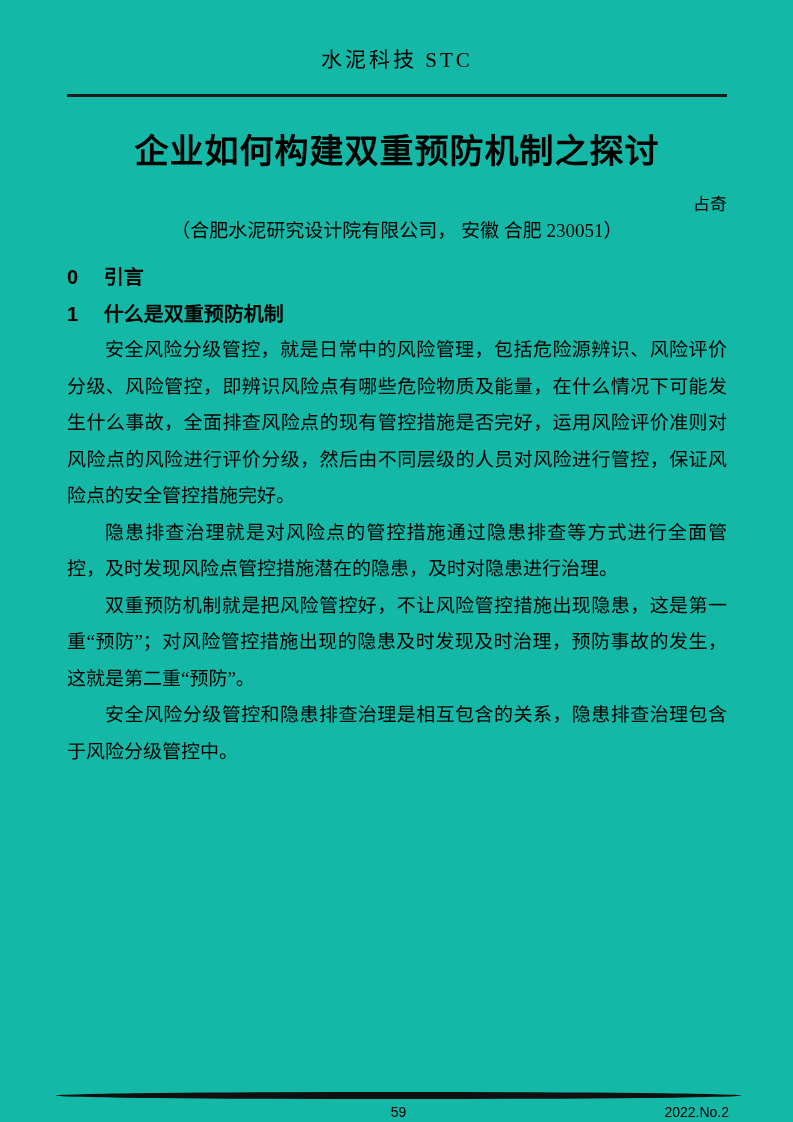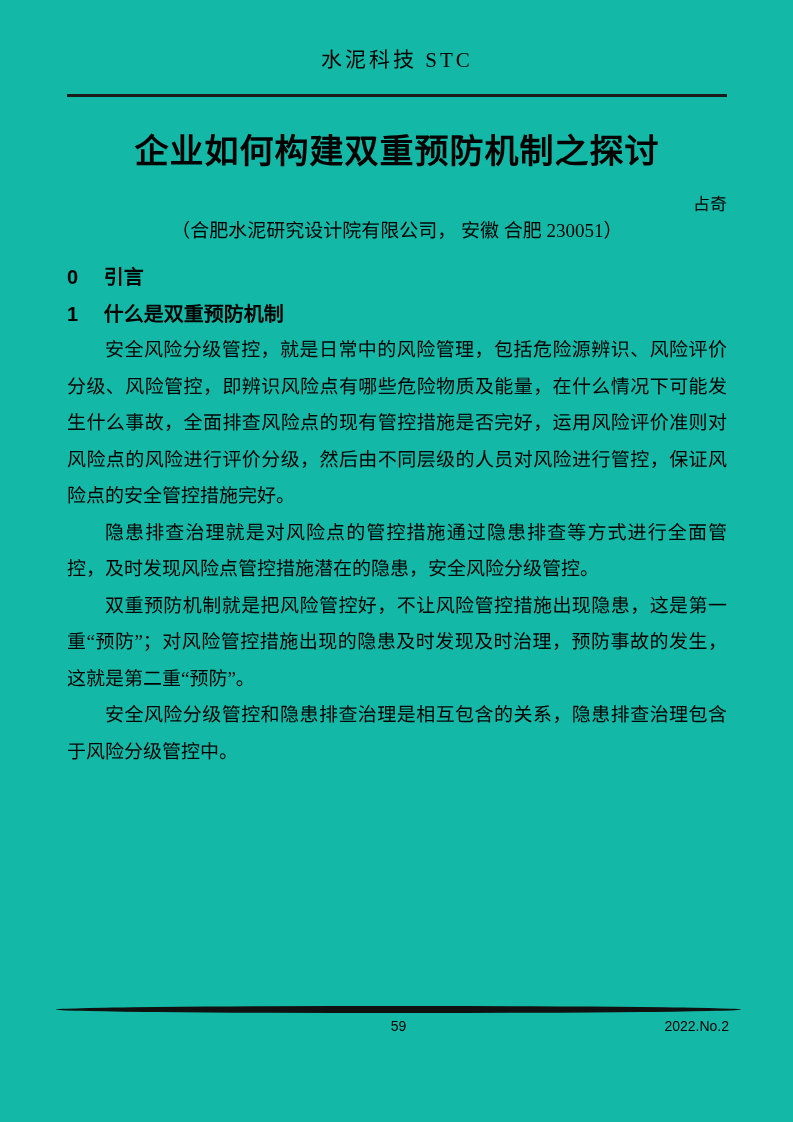--- a/index.html
+++ b/index.html
@@ -65,21 +65,21 @@
   .sec-num { display: inline-block; }
   .sec-title { display: inline-block; margin-left: 20px; }
   .content p {
     margin: 0;
     text-indent: 2em;
   }
   .footer {
     position: absolute;
     left: 56px;
     right: 52px;
-    top: 1006px;
+    top: 1092px;
   }
   .footer-rule {
     height: 7px;
     background: #101010;
     border-radius: 50%;
   }
   .footer-row {
     position: relative;
     margin-top: 4px;
     text-align: center;
@@ -115,21 +115,21 @@
     <h2 class="section-heading">
       <span class="sec-num">0</span>
       <span class="sec-title">引言</span>
     </h2>
 
     <h2 class="section-heading">
       <span class="sec-num">1</span>
       <span class="sec-title">什么是双重预防机制</span>
     </h2>
     <p>安全风险分级管控，就是日常中的风险管理，包括危险源辨识、风险评价分级、风险管控，即辨识风险点有哪些危险物质及能量，在什么情况下可能发生什么事故，全面排查风险点的现有管控措施是否完好，运用风险评价准则对风险点的风险进行评价分级，然后由不同层级的人员对风险进行管控，保证风险点的安全管控措施完好。</p>
-    <p>隐患排查治理就是对风险点的管控措施通过隐患排查等方式进行全面管控，及时发现风险点管控措施潜在的隐患，安全风险分级管控。</p>
+    <p>隐患排查治理就是对风险点的管控措施通过隐患排查等方式进行全面管控，及时发现风险点管控措施潜在的隐患，及时对隐患进行治理。</p>
     <p>双重预防机制就是把风险管控好，不让风险管控措施出现隐患，这是第一重“预防”；对风险管控措施出现的隐患及时发现及时治理，预防事故的发生，这就是第二重“预防”。</p>
     <p>安全风险分级管控和隐患排查治理是相互包含的关系，隐患排查治理包含于风险分级管控中。</p>
 
   </div>
 
   <div class="footer">
     <div class="footer-rule"></div>
     <div class="footer-row">
       <span class="page-number">59</span>
       <span class="issue">2022.No.2</span>

